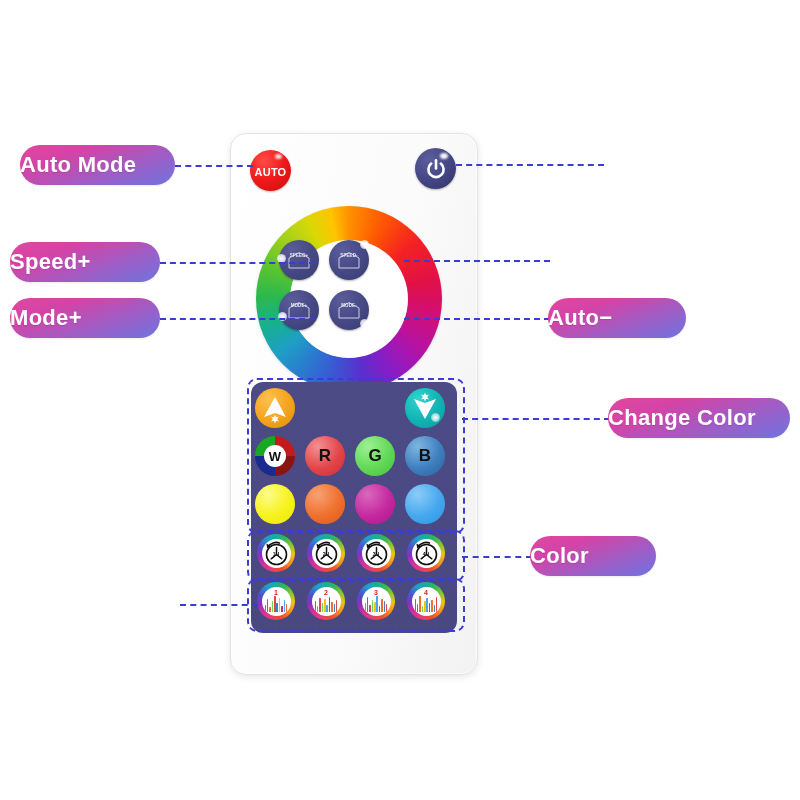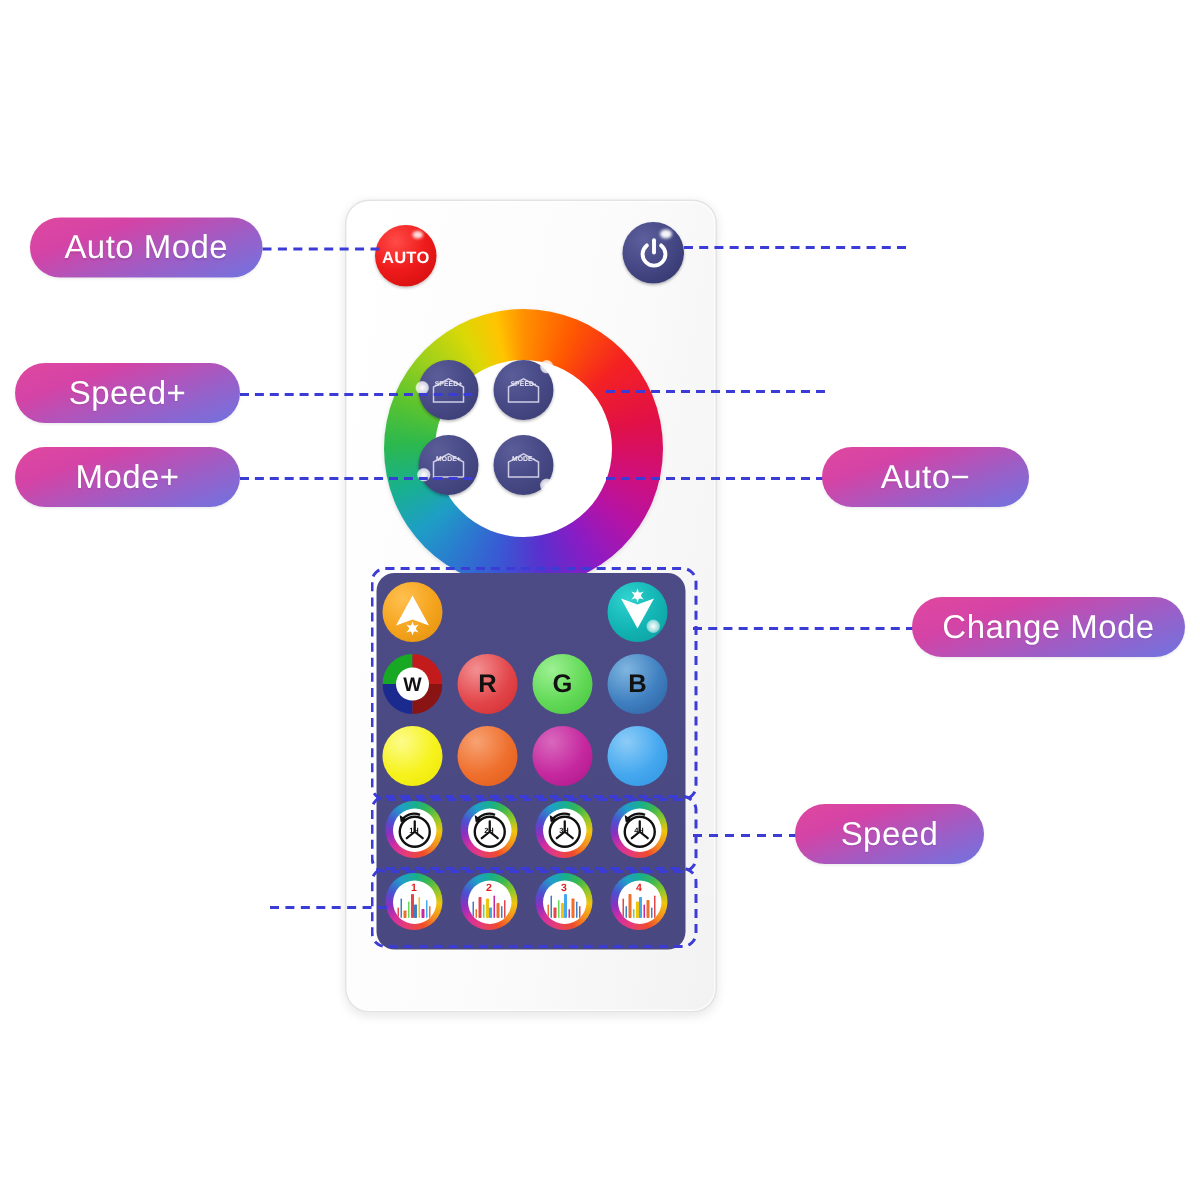--- a/index.html
+++ b/index.html
@@ -8,25 +8,25 @@
     background:#ffffff;
     font-family:"Liberation Sans", sans-serif;
     overflow:hidden;
     position:relative;
   }
   #stage{position:absolute;left:0;top:0;width:800px;height:800px;}
 
   
   .pill{
     position:absolute;
-    display:flex;align-items:center;justify-content:center;
+    display:flex;align-items:center;
     border-radius:999px;
     background:linear-gradient(160deg,#e0489f 0%, #d443a6 28%, #a15cc4 62%, #6f73e0 100%);
     color:#ffffff;
-    font-weight:normal;
+    font-weight:bold;
     letter-spacing:.3px;
     white-space:nowrap;
     box-shadow:0 1px 2px rgba(0,0,0,.08);
     text-shadow:0 1px 1px rgba(0,0,0,.10);
   }
 
   
   .dash{
     position:absolute;
     height:0;
@@ -398,19 +398,19 @@
     <span>Speed+</span>
   </div>
   <div class="pill" style="left:10px;top:298px;width:150px;height:40px;font-size:22px">
     <span>Mode+</span>
   </div>
 
   <div class="pill" style="left:548px;top:298px;width:138px;height:40px;font-size:22px">
     <span>Auto−</span>
   </div>
   <div class="pill" style="left:608px;top:398px;width:182px;height:40px;font-size:22px">
-    <span>Change Mode</span>
+    <span>Change Color</span>
   </div>
   <div class="pill" style="left:530px;top:536px;width:126px;height:40px;font-size:22px">
-    <span>Speed</span>
+    <span>Color</span>
   </div>
 
 </div>
 
 </body></html>

